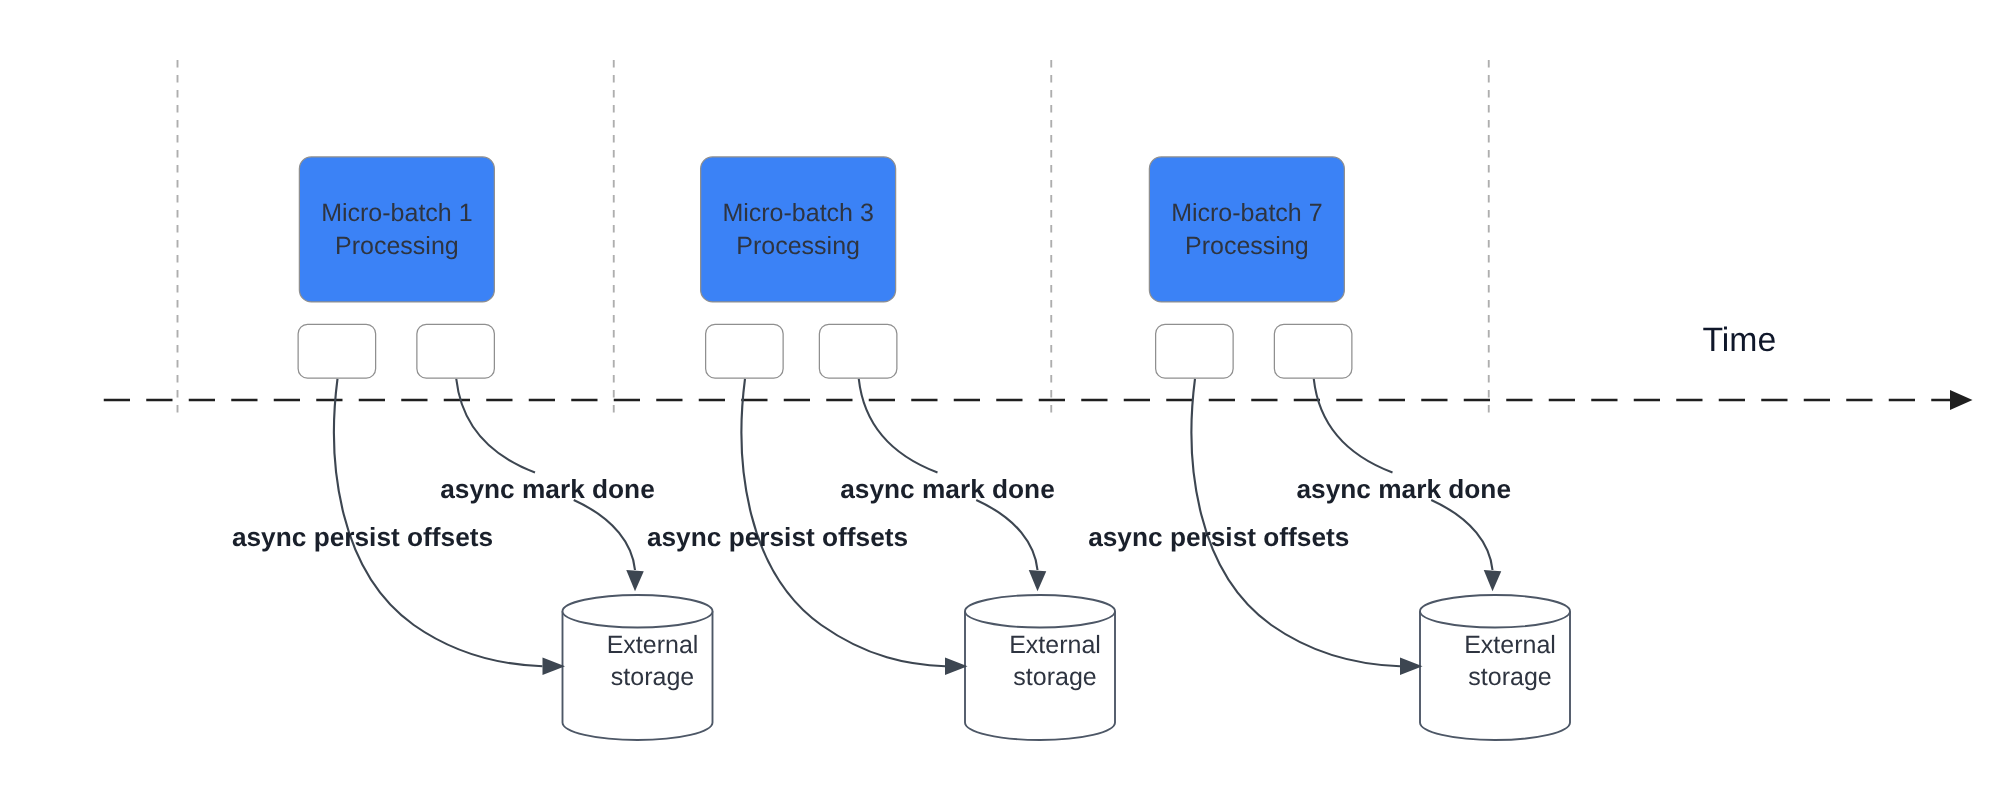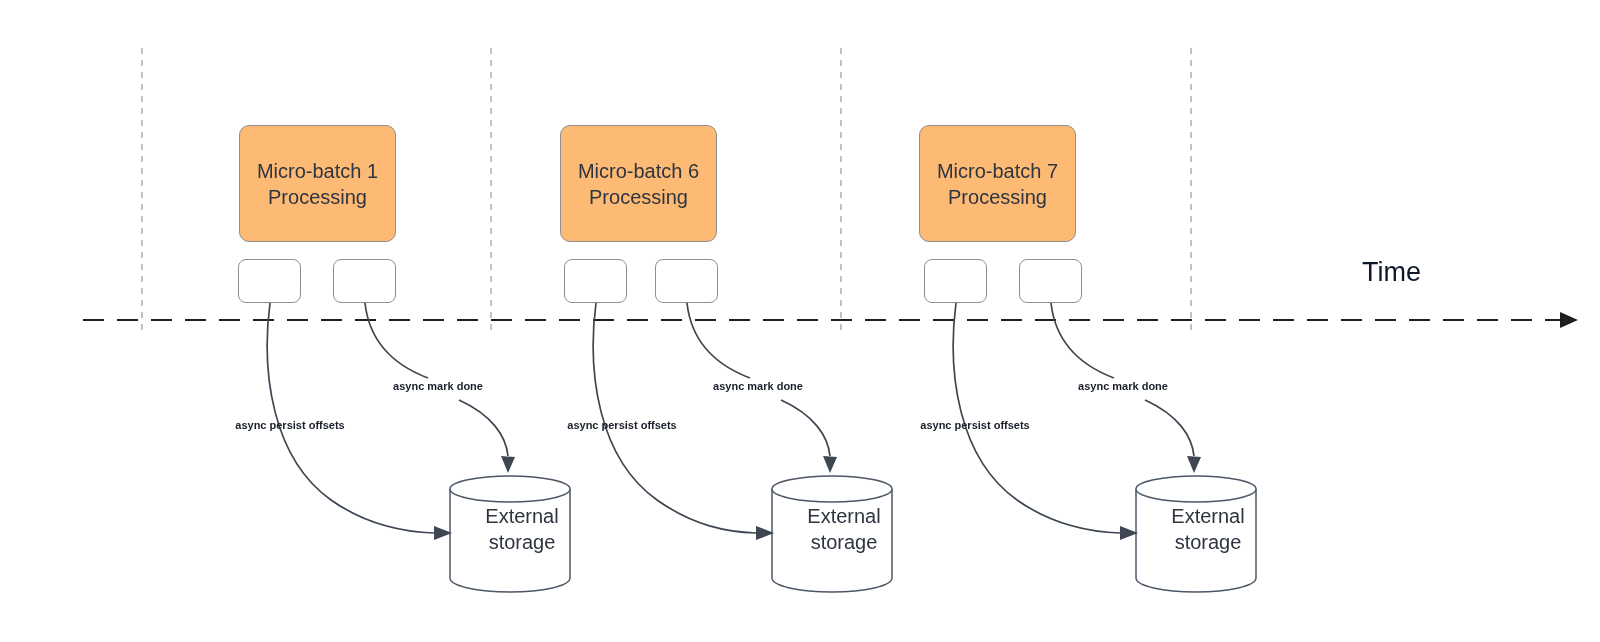--- a/index.html
+++ b/index.html
@@ -14,21 +14,21 @@
   .linework {
     position: absolute;
     left: 0; top: 0;
     width: 1600px; height: 642px;
   }
   .batch-box {
     position: absolute;
     width: 157px; height: 117px;
     border: 1px solid #8f8f8f;
     border-radius: 10px;
-    background: #fdba74;
+    background: #3b82f6;
     display: flex;
     align-items: center;
     justify-content: center;
     text-align: center;
     font-size: 20px;
     line-height: 26px;
     color: #2e3440;
     white-space: pre-line;
     box-sizing: border-box;
   }
@@ -36,21 +36,21 @@
     position: absolute;
     width: 63px; height: 44px;
     border: 1px solid #8f8f8f;
     border-radius: 8px;
     background: #ffffff;
     box-sizing: border-box;
   }
   .flow-label {
     position: absolute;
     transform: translateX(-50%);
-    font-size: 11px;
+    font-size: 21px;
     font-weight: bold;
     color: #1a202b;
     white-space: nowrap;
   }
   .storage-label {
     position: absolute;
     width: 144px;
     text-align: center;
     font-size: 20px;
     line-height: 26px;
@@ -116,21 +116,21 @@
       <polygon points="774,533 756,526 756,540"></polygon>
       <polygon points="1138,533 1120,526 1120,540"></polygon>
       <polygon points="508,473 501,456 515,457"></polygon>
       <polygon points="830,473 823,456 837,457"></polygon>
       <polygon points="1194,473 1187,456 1201,457"></polygon>
     </g>
   </svg>
 
   <div class="batch-box" style="left:239px; top:125px;">Micro-batch 1
 Processing</div>
-  <div class="batch-box" style="left:560px; top:125px;">Micro-batch 6
+  <div class="batch-box" style="left:560px; top:125px;">Micro-batch 3
 Processing</div>
   <div class="batch-box" style="left:919px; top:125px;">Micro-batch 7
 Processing</div>
 
   <div class="task-box" style="left:238px; top:259px;"></div>
   <div class="task-box" style="left:333px; top:259px;"></div>
   <div class="task-box" style="left:564px; top:259px;"></div>
   <div class="task-box" style="left:655px; top:259px;"></div>
   <div class="task-box" style="left:924px; top:259px;"></div>
   <div class="task-box" style="left:1019px; top:259px;"></div>

